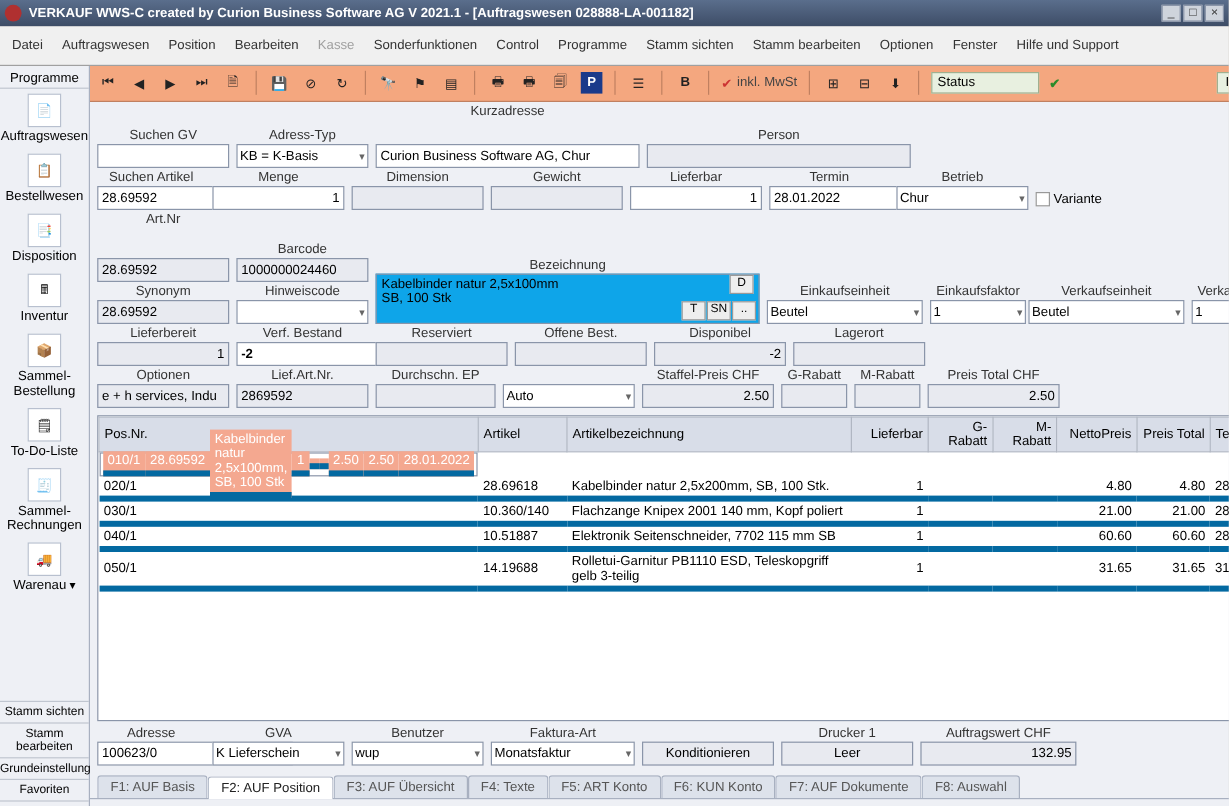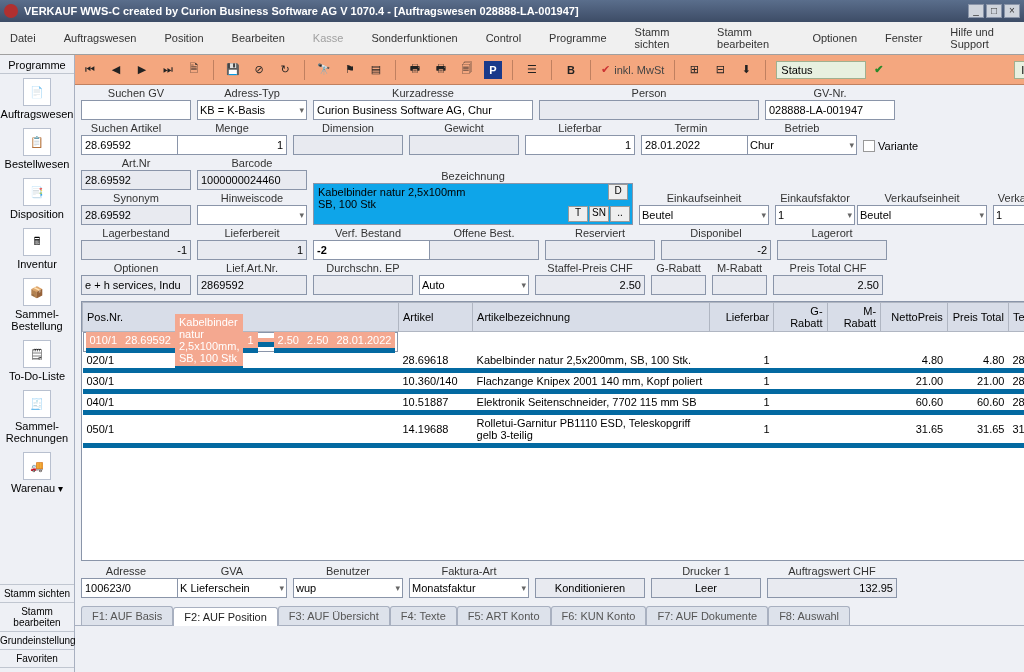--- a/index.html
+++ b/index.html
@@ -1,21 +1,21 @@
 <!DOCTYPE html>
 <html><head>
 <meta charset="utf-8">
 <style>
 * { box-sizing: border-box; margin: 0; padding: 0; font-family: Tahoma, sans-serif; font-size: 11px; }
 body { background: #d4d0c8; width: 1024px; height: 672px; overflow: hidden; }
 .titlebar { background: linear-gradient(#5a6e8c, #3d4c66); color: #fff; height: 22px; display: flex; align-items: center; padding: 0 4px; }
 .titlebar .app-icon { width:14px; height:14px; background:#b03030; border-radius:50%; margin-right:6px; }
 .titlebar .title-text { flex:1; font-weight:bold; font-size:11px; }
 .titlebar .win-btn { width:16px;height:14px;background:#cfd4dc;border:1px solid #8a95a9;margin-left:2px;text-align:center;line-height:12px;font-size:10px;color:#333; }
-.menubar { background:#f0f0f0;border-bottom:1px solid #a0a0a0;height:20px;display:flex;align-items:center;padding:16px 4px;gap:16px; }
+.menubar { background:#f0f0f0;border-bottom:1px solid #a0a0a0;height:20px;display:flex;align-items:center;padding:16px 4px;gap:4px; }
 .menubar .menu-item{padding:2px 6px;color:#333;}
 .menubar .menu-item.dis{color:#a0a0a0;}
 .app { display:flex; height:630px; }
 .sidebar{width:75px;background:#eef0f5;border-right:1px solid #a8b0c0;display:flex;flex-direction:column;align-items:center;padding-top:2px;}
 .sidebar .side-hdr{font-size:11px;padding:2px 0;border-bottom:1px solid #c0c6d0;width:100%;text-align:center;}
 .sidebar .side-item{width:100%;text-align:center;padding:4px 0;font-size:10px;}
 .sidebar .side-ico{width:28px;height:28px;border:1px solid #b8c0cf;background:#fff;margin:0 auto 2px;display:flex;align-items:center;justify-content:center;}
 .sidebar .side-btn{width:100%;border-top:1px solid #c0c6d0;padding:3px 0;text-align:center;font-size:10px;}
 .main{flex:1;display:flex;flex-direction:column;background:#eef0f5;}
 .toolbar{background:#f4a77f;height:30px;display:flex;align-items:center;padding:0 6px;gap:8px;border-bottom:1px solid #c08060;}
@@ -51,21 +51,21 @@
 .tabs{display:flex;gap:0px;margin-top:4px;padding:0 6px;}
 .tab{border:1px solid #a8b0c0;border-bottom:none;background:#dde2eb;padding:3px 10px;font-size:11px;color:#555;border-radius:3px 3px 0 0;}
 .tab.act{background:#fff;color:#222;position:relative;top:1px;}
 .statusbar{height:20px;background:#eef0f5;border-top:1px solid #a8b0c0;}
 </style>
 </head>
 <body>
 
 <div class="titlebar">
   <div class="app-icon"></div>
-  <div class="title-text">VERKAUF WWS-C created by Curion Business Software AG V 1070.4 - [Auftragswesen 028888-LA-001947]</div>
+  <div class="title-text">VERKAUF WWS-C created by Curion Business Software AG V 2021.1 - [Auftragswesen 028888-LA-001182]</div>
   <div class="win-btn">_</div>
   <div class="win-btn">□</div>
   <div class="win-btn">×</div>
 </div>
 
 <div class="menubar">
   <span class="menu-item">Datei</span>
   <span class="menu-item">Auftragswesen</span>
   <span class="menu-item">Position</span>
   <span class="menu-item">Bearbeiten</span>
@@ -148,31 +148,27 @@
             <label>Suchen GV</label>
             <input class="inp" value="" style="">
           </div>
         <div class="field" style="width:110px;">
             <label>Adress-Typ</label>
             <div class="sel">
               <span>KB = K-Basis</span>
               <span class="arr">▾</span>
             </div>
           </div>
-        <div class="field" style="width:220px;">
+        <div class="field" style="width:220px;gap:20px;">
             <label>Kurzadresse</label>
             <input class="inp" value="Curion Business Software AG, Chur" style="">
           </div>
         <div class="field" style="width:220px;">
             <label>Person</label>
             <input class="inp ro" value="" style="">
-          </div>
-        <div class="field" style="width:130px;">
-            <label>GV-Nr.</label>
-            <input class="inp" value="028888-LA-001947" style="">
           </div>
       </div>
 
       <div class="row">
         <div class="field" style="width:90px;">
             <label>Suchen Artikel</label>
             <div style="display:flex;">
               <input class="inp" style="flex: 1 1 0%;" value="28.69592">
               <div class="btn-s">?..</div>
             </div>
@@ -209,21 +205,21 @@
           </div>
         <div class="chk" style="margin-bottom:3px;">
             <span style="width:12px;height:12px;border:1px solid #999;background:#fff;"></span>
             <span>Variante</span>
           </div>
       </div>
 
       <div class="row">
         <div style="display:flex;flex-direction:column;gap:2px;">
           <div class="row" style="margin:0;">
-            <div class="field" style="width:110px;">
+            <div class="field" style="width:110px;gap:25px;">
                 <label>Art.Nr</label>
                 <input class="inp ro" value="28.69592" style="">
               </div>
             <div class="field" style="width:110px;">
                 <label>Barcode</label>
                 <input class="inp ro" value="1000000024460" style="">
               </div>
           </div>
           <div class="row" style="margin:0;">
             <div class="field" style="width:110px;">
@@ -283,40 +279,36 @@
                   <span>1</span>
                   <span class="arr">▾</span>
                 </div>
               </div>
           </div>
         </div>
       </div>
 
       <div class="row">
         <div class="field" style="width:110px;">
-            <label>Lagerbestand</label>
-            <input class="inp ro" style="text-align: right;" value="-1">
-          </div>
-        <div class="field" style="width:110px;">
             <label>Lieferbereit</label>
             <input class="inp ro" style="text-align: right;" value="1">
           </div>
         <div class="field" style="width:110px;">
             <label>Verf. Bestand</label>
             <div style="display:flex;">
               <input class="inp" style="flex: 1 1 0%; font-weight: bold;" value="-2">
               <div class="btn-s">...</div>
             </div>
           </div>
         <div class="field" style="width:110px;">
+            <label>Reserviert</label>
+            <input class="inp ro" style="">
+          </div>
+        <div class="field" style="width:110px;">
             <label>Offene Best.</label>
-            <input class="inp ro" style="">
-          </div>
-        <div class="field" style="width:110px;">
-            <label>Reserviert</label>
             <input class="inp ro" style="">
           </div>
         <div class="field" style="width:110px;">
             <label>Disponibel</label>
             <input class="inp ro" style="text-align: right;" value="-2">
           </div>
         <div class="field" style="width:110px;">
             <label>Lagerort</label>
             <input class="inp ro" style="">
           </div>

